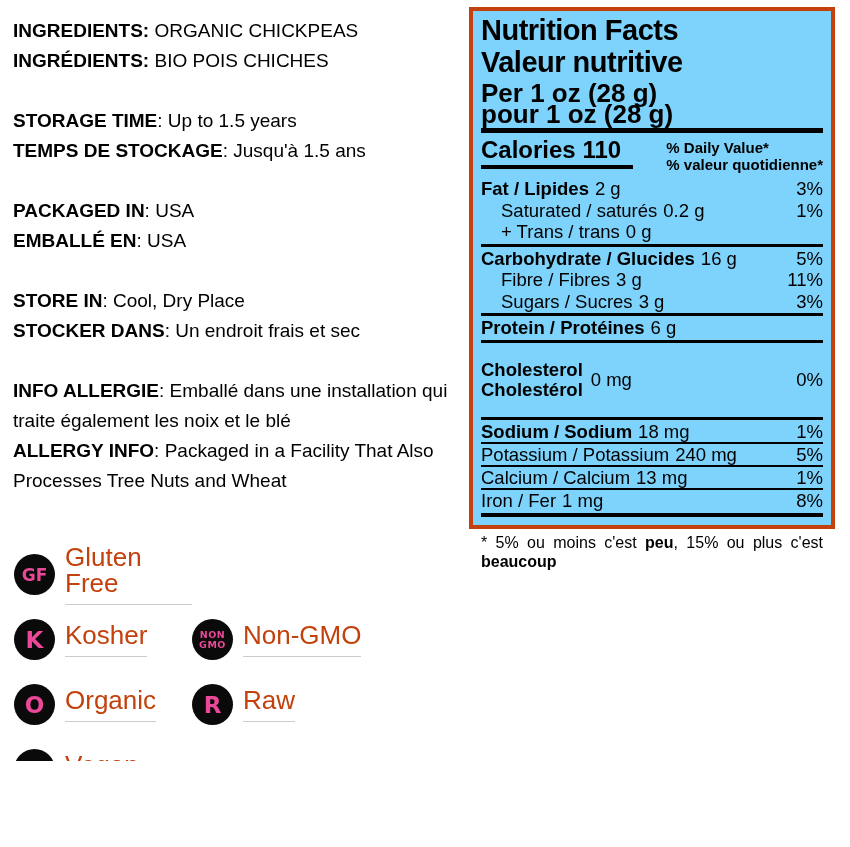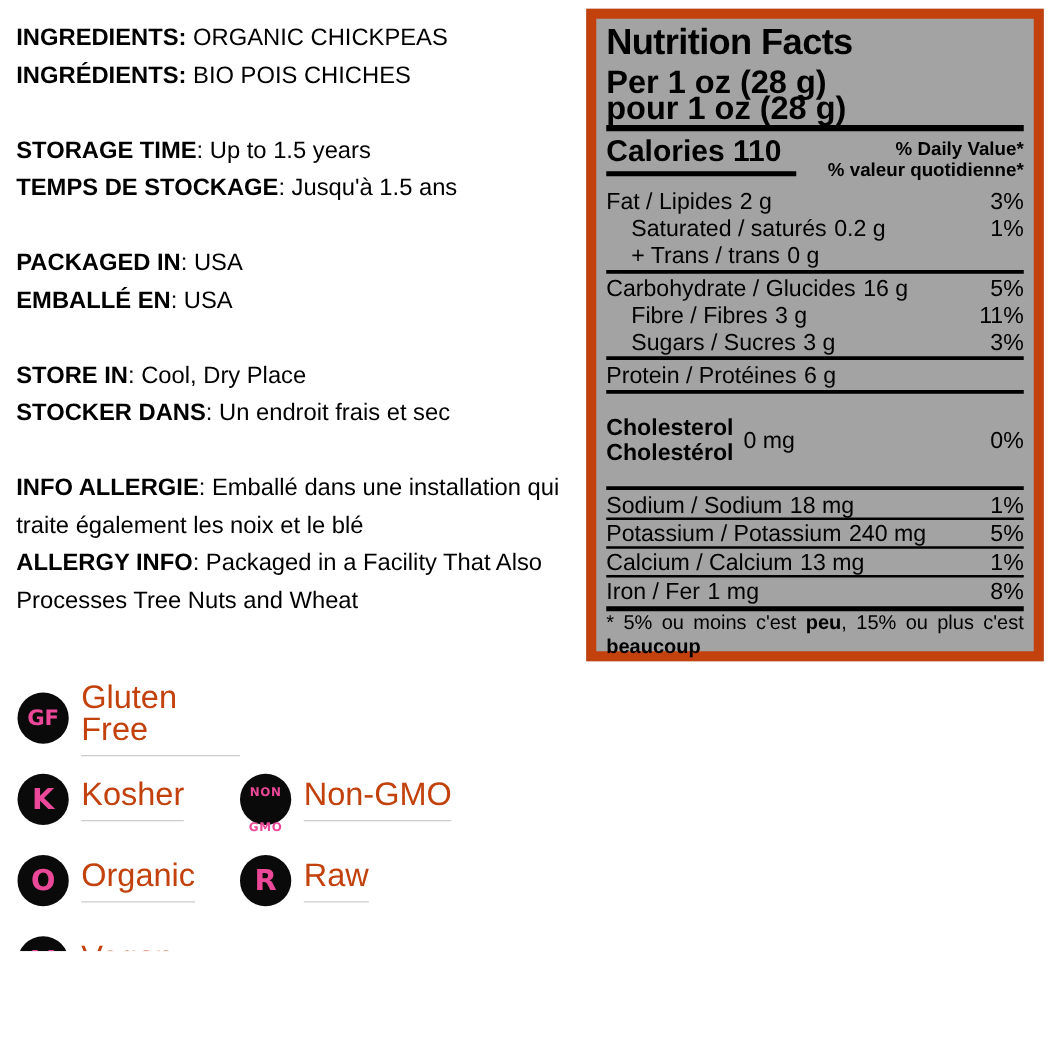--- a/index.html
+++ b/index.html
@@ -9,64 +9,64 @@
   }
 
   
   .left-info{position:absolute;left:13px;top:16px;width:462px;font-size:19px;line-height:30px;}
   .info-group{margin-bottom:30px;}
   .info-line b{font-weight:700;}
 
   
   .nf-panel{
     position:absolute;left:469px;top:7px;width:366px;height:522px;
-    border:8px solid #c2410c;box-sizing:border-box;padding:3px 8px 6px 8px;background:#a3a3a3;
+    border:4px solid #c2410c;box-sizing:border-box;padding:3px 8px 6px 8px;background:#7dd3fc;
   }
   .nf-title{font-size:29px;font-weight:700;line-height:32px;letter-spacing:-0.5px;}
   .nf-serving{font-size:26px;line-height:21px;font-weight:bold;}
   .nf-serving.first{margin-top:5px;}
   .bar-thick{height:5px;background:#000;margin-top:3px;}
   .bar-mid{height:3px;background:#000;margin:1px 0;}
   .bar-thin{height:1.5px;background:#000;}
   .bar-foot{height:4px;background:#000;margin-top:2px;}
 
   .cal-area{display:flex;justify-content:space-between;align-items:flex-start;margin-top:4px;margin-bottom:5px;}
   .cal-left{font-size:24px;font-weight:700;line-height:26px;}
   .cal-underline{height:4px;background:#000;margin-top:2px;width:152px;}
-  .dv-head{font-size:15px;font-weight:700;line-height:16.5px;text-align:right;padding-top:3px;}
+  .dv-head{font-size:15px;font-weight:700;line-height:16.5px;padding-top:3px;}
 
   .nrow{display:flex;font-size:18.5px;line-height:21.5px;align-items:baseline;}
   .nrow .nm{white-space:pre;}
-  .nrow.main .nm{font-weight:400;}
+  .nrow.main .nm{font-weight:700;}
   .nrow.ind{padding-left:20px;}
   .nrow .amt{margin-left:6px;white-space:pre;}
   .nrow .dv{margin-left:auto;}
 
   .chol{display:flex;align-items:center;font-size:18.5px;line-height:20px;padding:16px 0;}
   .chol .names div{font-weight:700;}
   .chol .amt{margin-left:8px;}
   .chol .dv{margin-left:auto;}
 
   .fn{font-size:16px;line-height:19px;margin:3px 0 0 0;}
-  .fn.fr{text-align:justify;margin-top:0;}
+  .fn.fr{text-align:justify;margin-top:16px;}
   .fn b{font-weight:700;}
 
   
   .badges{position:absolute;left:14px;top:542px;width:430px;}
   .badge-row{display:flex;align-items:center;height:65px;}
   .badge{display:flex;align-items:center;}
   .badge.col1{width:178px;flex:0 0 178px;}
   .bcircle{
     width:41px;height:41px;border-radius:50%;background:#0a0a0a;color:#ec4899;
     display:flex;flex-direction:column;align-items:center;justify-content:center;
     font-family:"DejaVu Sans",sans-serif;font-weight:700;flex:0 0 41px;text-align:center;
   }
   .ic-2{font-size:17px;}
   .ic-1{font-size:23px;}
-  .ic-nongmo span{display:block;font-size:9.5px;line-height:10px;letter-spacing:0.5px;margin-top:18px;}
+  .ic-nongmo span{display:block;font-size:9.5px;line-height:10px;letter-spacing:0.5px;}
   .blabel{
     margin-left:10px;font-size:26px;color:#c2410c;line-height:1;
     padding-bottom:8px;border-bottom:1.5px solid #cccccc;
   }
 </style>
 </head>
 <body>
 
 <div class="page">
 
@@ -88,20 +88,21 @@
       <div class="info-line"><b>STOCKER DANS</b><span>: Un endroit frais et sec</span></div>
     </div>
     <div class="info-group">
       <div class="info-line"><b>INFO ALLERGIE</b><span>: Emballé dans une installation qui traite également les noix et le blé</span></div>
       <div class="info-line"><b>ALLERGY INFO</b><span>: Packaged in a Facility That Also Processes Tree Nuts and Wheat</span></div>
     </div>
   </div>
 
   <div class="nf-panel">
     <div class="nf-title">Nutrition Facts</div>
+    <div class="nf-title">Valeur nutritive</div>
     <div class="nf-serving first">Per 1 oz (28 g)</div>
     <div class="nf-serving">pour 1 oz (28 g)</div>
     <div class="bar-thick"></div>
 
     <div class="cal-area">
       <div class="cal-left">
         <span>Calories</span>
         <span>110</span>
         <div class="cal-underline"></div>
       </div>

